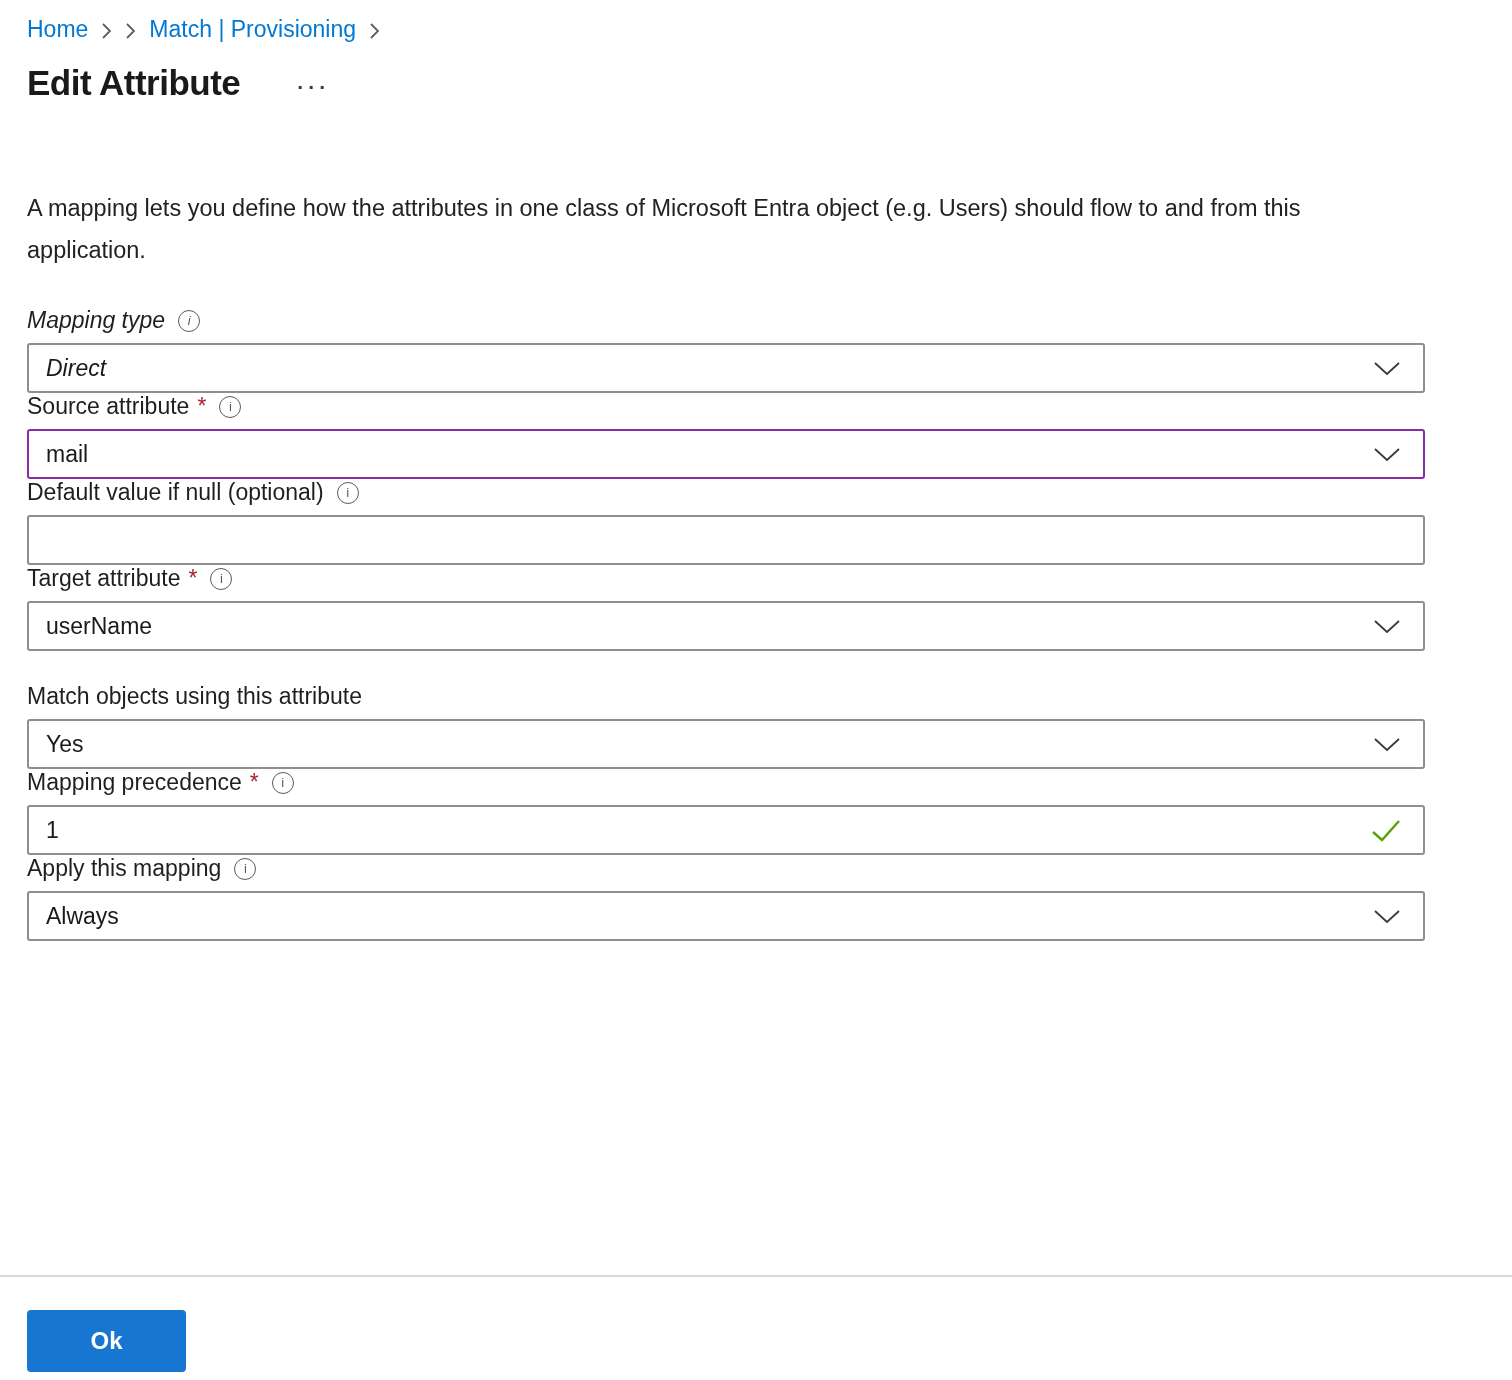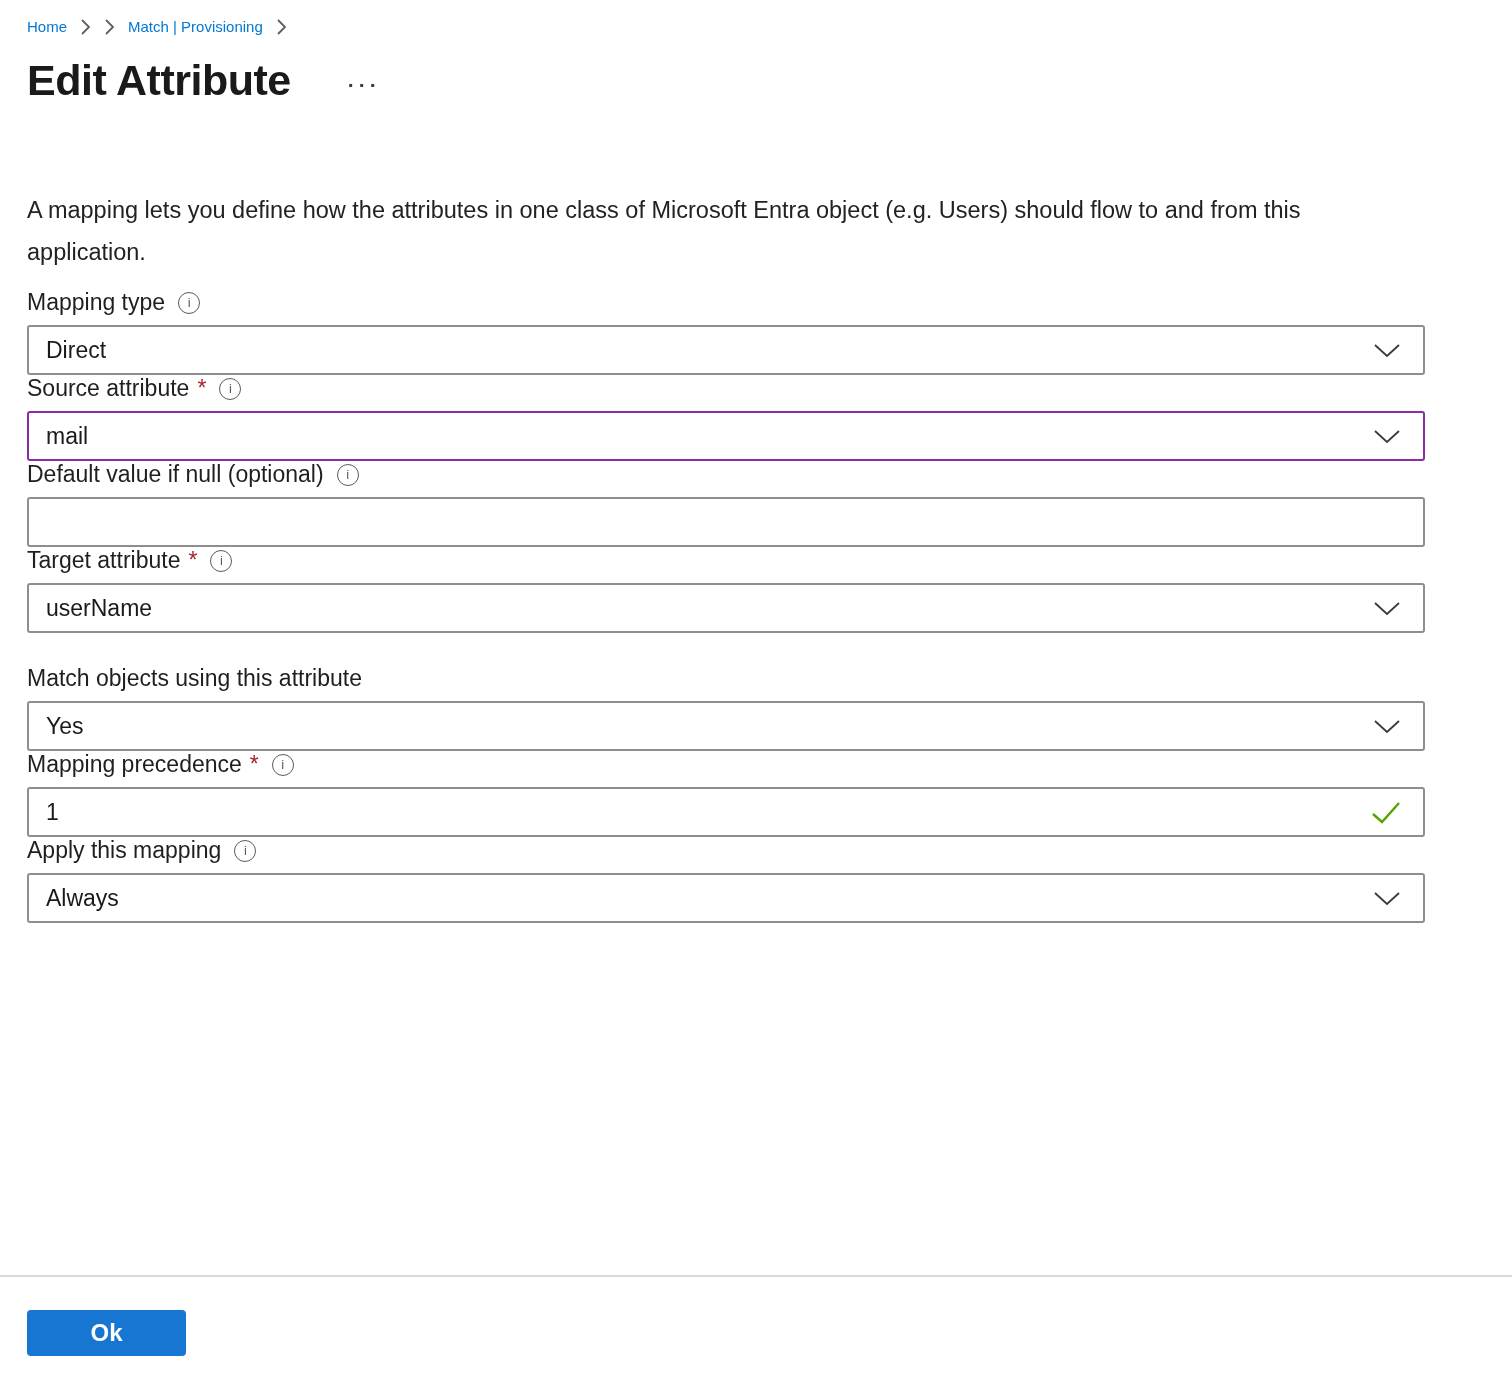--- a/index.html
+++ b/index.html
@@ -13,40 +13,40 @@
     color: #1b1a19;
     overflow: hidden;
   }
 
   
   .breadcrumb {
     display: flex;
     align-items: center;
     gap: 13px;
     padding: 16px 0 0 27px;
-    font-size: 15px;
+    font-size: 23px;
   }
   .crumb {
     color: #0078d4;
     cursor: pointer;
     text-decoration: none;
     white-space: nowrap;
   }
   .crumb-sep { display: inline-flex; align-items: center; margin-top: 2px; }
 
   
   .title-row {
     display: flex;
     align-items: center;
     padding-left: 27px;
     margin-top: 20px;
   }
   .page-title {
     margin: 0;
-    font-size: 43px;
+    font-size: 35px;
     font-weight: 700;
     letter-spacing: -0.5px;
     color: #1a1a1a;
   }
   .context-menu {
     margin-left: 57px;
     margin-top: 8px;
     font-size: 21px;
     font-weight: 700;
     letter-spacing: 4px;
@@ -60,21 +60,21 @@
     margin: 84px 0 0 27px;
     max-width: 1398px;
     font-size: 23.5px;
     line-height: 42px;
     color: #232221;
   }
 
   
   .form { margin-left: 27px; width: 1398px; }
   .field-group { }
-  .field-group.first { margin-top: 16px; }
+  .field-group.first { margin-top: 36px; font-style: italic; }
   .field-group.spaced { margin-top: 32px; }
 
   .field-label-row {
     display: flex;
     align-items: center;
     gap: 9px;
     font-size: 23px;
     color: #201f1e;
     margin-bottom: 9px;
     height: 27px;
@@ -131,21 +131,21 @@
     top: 1275px;
     left: 0;
     width: 1512px;
     border-top: 2px solid #d9d9d9;
     background: #ffffff;
   }
   .ok-button {
     display: block;
     margin: 33px 0 0 27px;
     width: 159px;
-    height: 46px;
+    height: 62px;
     background: #1676d2;
     color: #ffffff;
     font-family: "Liberation Sans", sans-serif;
     font-size: 24px;
     font-weight: 700;
     border: none;
     border-radius: 4px;
     cursor: pointer;
   }
 </style>

